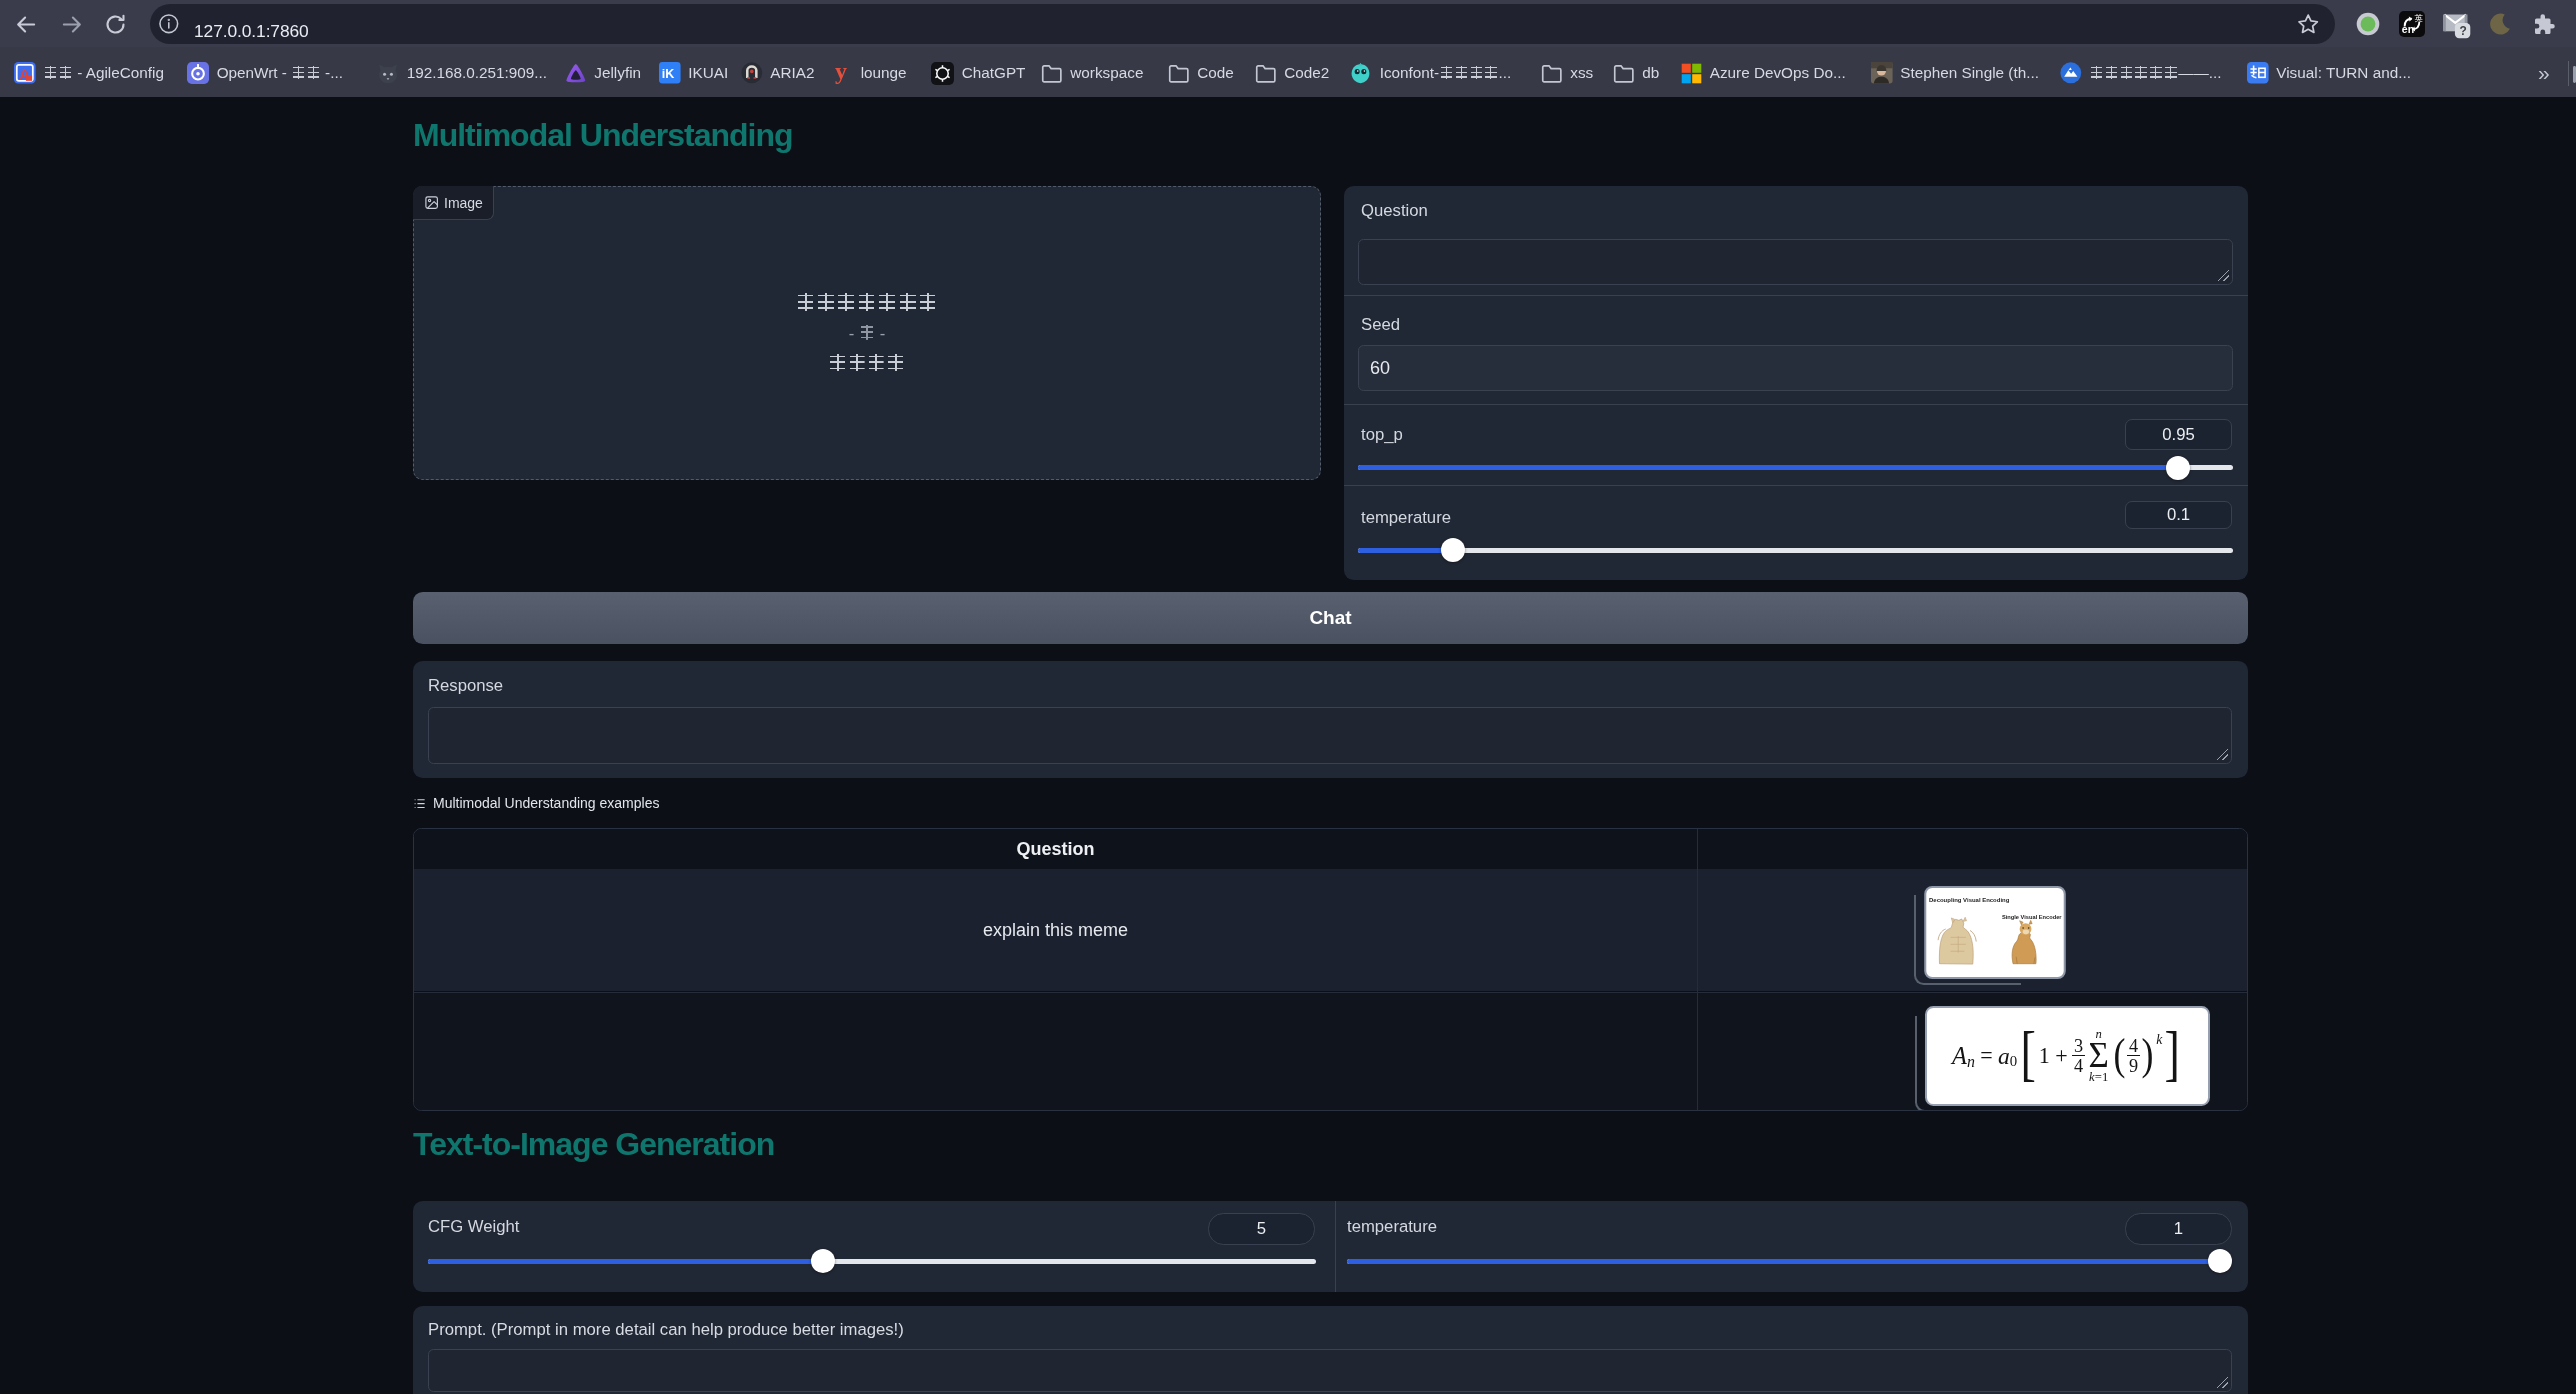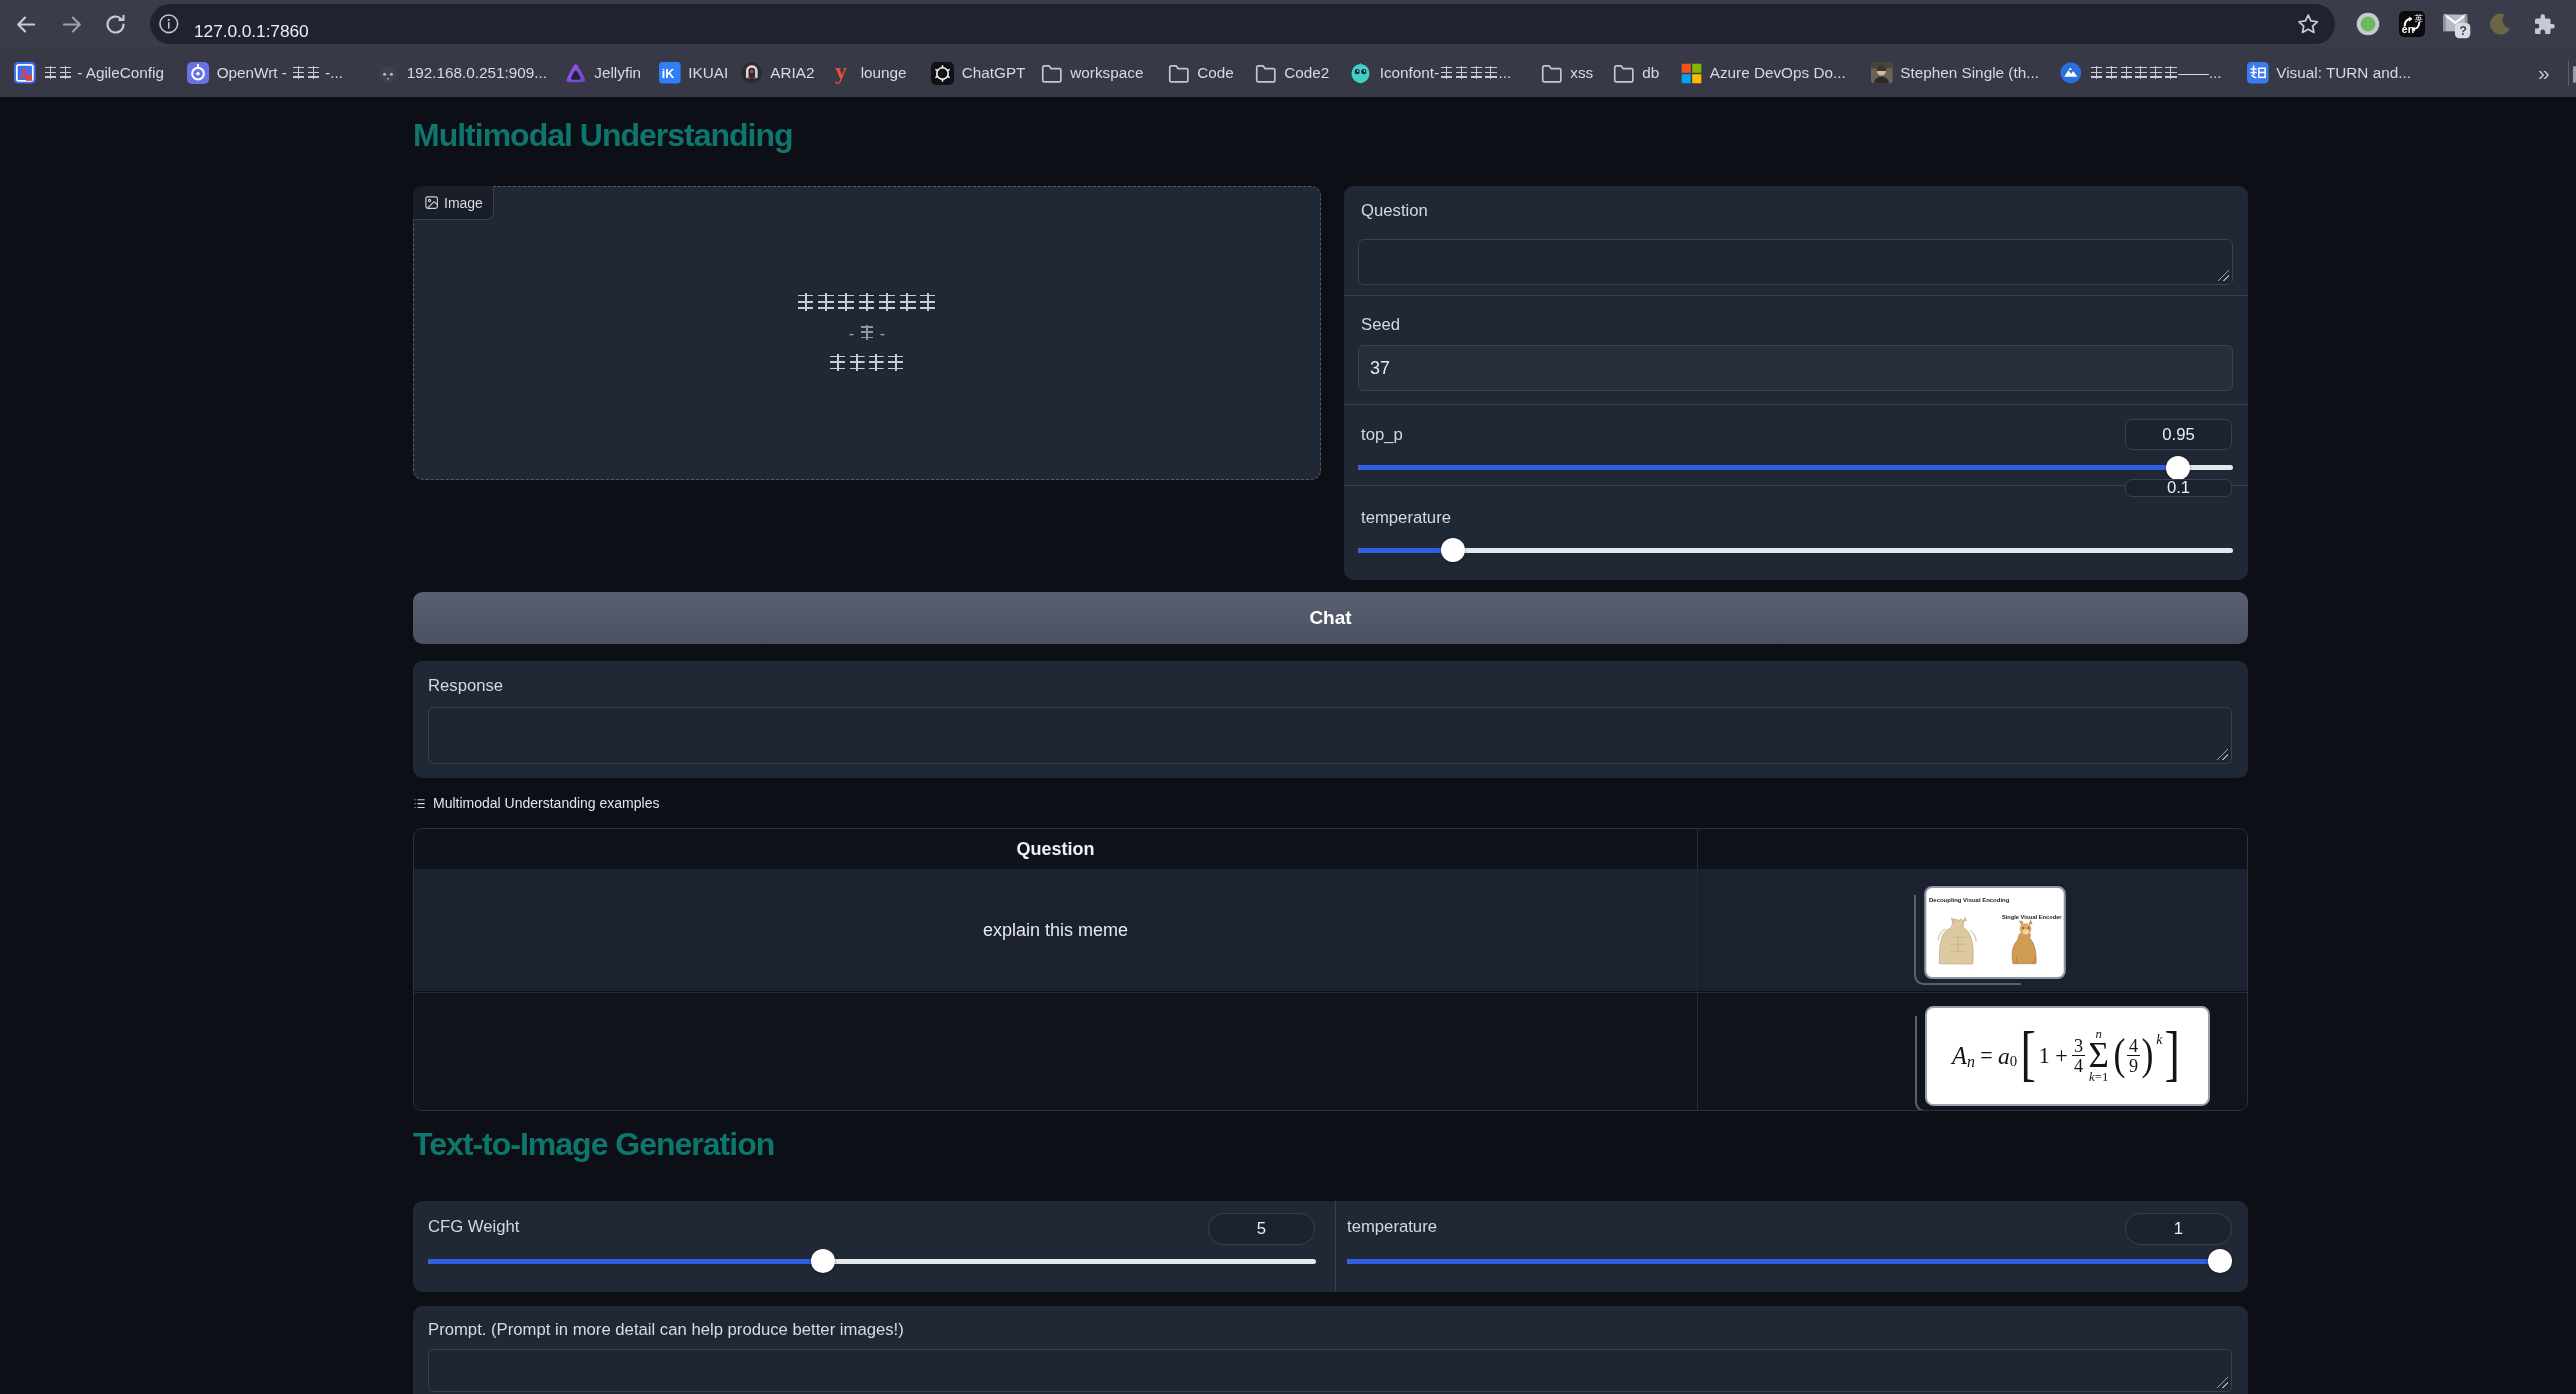--- a/index.html
+++ b/index.html
@@ -237,29 +237,29 @@
 <div style="font-size:20px;line-height:28px;color:#d8dce4"><i class="cjk"></i><i class="cjk"></i><i class="cjk"></i><i class="cjk"></i></div>
 </div>
 <div class="panel" style="left:1344px;top:186px;width:904px;height:394px">
 <div class="sep" style="top:109px"></div>
     <div class="sep" style="top:218px"></div>
     <div class="sep" style="top:299px"></div>
 </div>
 <div class="lbl" style="left:1361px;top:200px">Question</div>
 <div class="ta" style="left:1358px;top:239px;width:875px;height:46px"></div>
 <div class="lbl" style="left:1361px;top:314px">Seed</div>
-<div class="abs" style="left:1358px;top:345px;width:875px;height:46px;background:#262d3b;border:1.4px solid #3a4150;border-radius:5.6px;box-sizing:border-box;display:flex;align-items:center;padding-left:11px;color:#e9ebf0;font-size:18px">37</div>
+<div class="abs" style="left:1358px;top:345px;width:875px;height:46px;background:#262d3b;border:1.4px solid #3a4150;border-radius:5.6px;box-sizing:border-box;display:flex;align-items:center;padding-left:11px;color:#e9ebf0;font-size:18px">60</div>
 <div class="lbl" style="left:1361px;top:424px">top_p</div>
 <div class="num" style="left:2125px;top:419px;width:107px;height:31px">0.95</div>
 <div class="track" style="left:1358px;top:465px;width:875px">
     <div class="fill" style="width:821px"></div>
   </div>
 <div class="knob" style="left:2166px;top:456px"></div>
 <div class="lbl" style="left:1361px;top:507px">temperature</div>
-<div class="num" style="left:2125px;top:479px;width:107px;height:18px">0.1</div>
+<div class="num" style="left:2125px;top:501px;width:107px;height:28px">0.1</div>
 <div class="track" style="left:1358px;top:548px;width:875px">
     <div class="fill" style="width:96px"></div>
   </div>
 <div class="knob" style="left:1441px;top:538px"></div>
 <div class="abs" style="left:413px;top:592px;width:1835px;height:52px;border-radius:9.8px;background:linear-gradient(180deg,#59606f,#4a5160);display:flex;align-items:center;justify-content:center;color:#fff;font-size:19px;font-weight:700">Chat</div>
 <div class="panel" style="left:413px;top:661px;width:1835px;height:117px"></div>
 <div class="lbl" style="left:428px;top:675px">Response</div>
 <div class="ta" style="left:428px;top:707px;width:1804px;height:57px"></div>
 <svg class="abs" style="left:413px;top:797px" width="13.3" height="13.3" viewBox="0 0 24 24" fill="none" stroke="#cfd3db" stroke-width="2">
     <path d="M8 5h13M8 12h13M8 19h13"></path>

